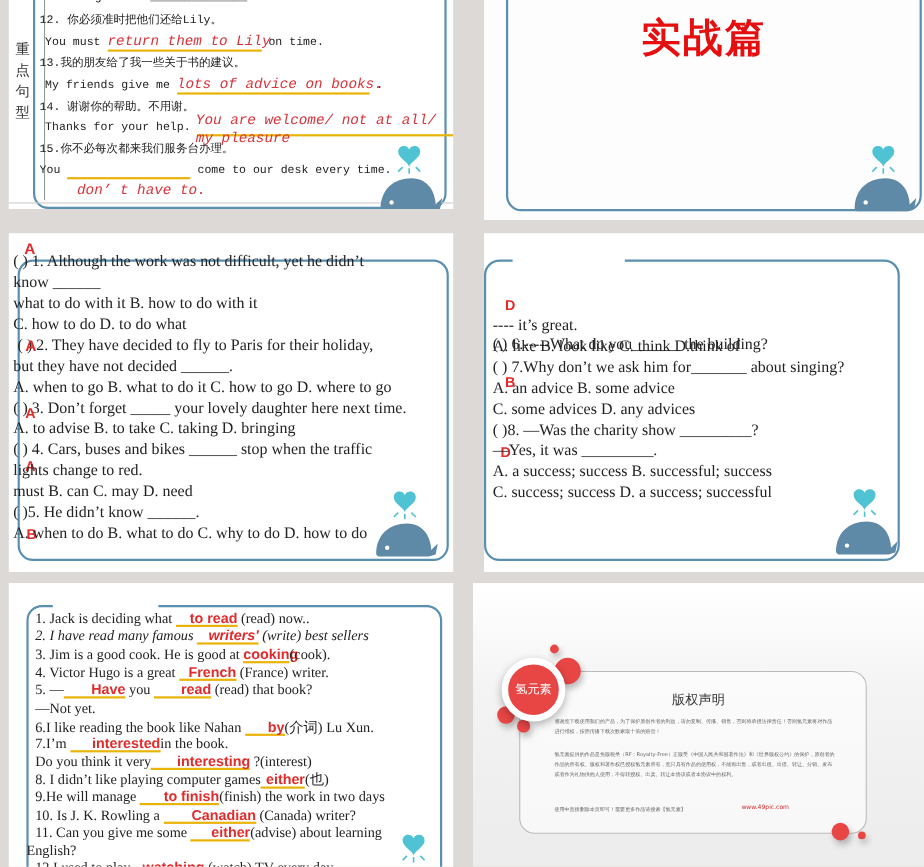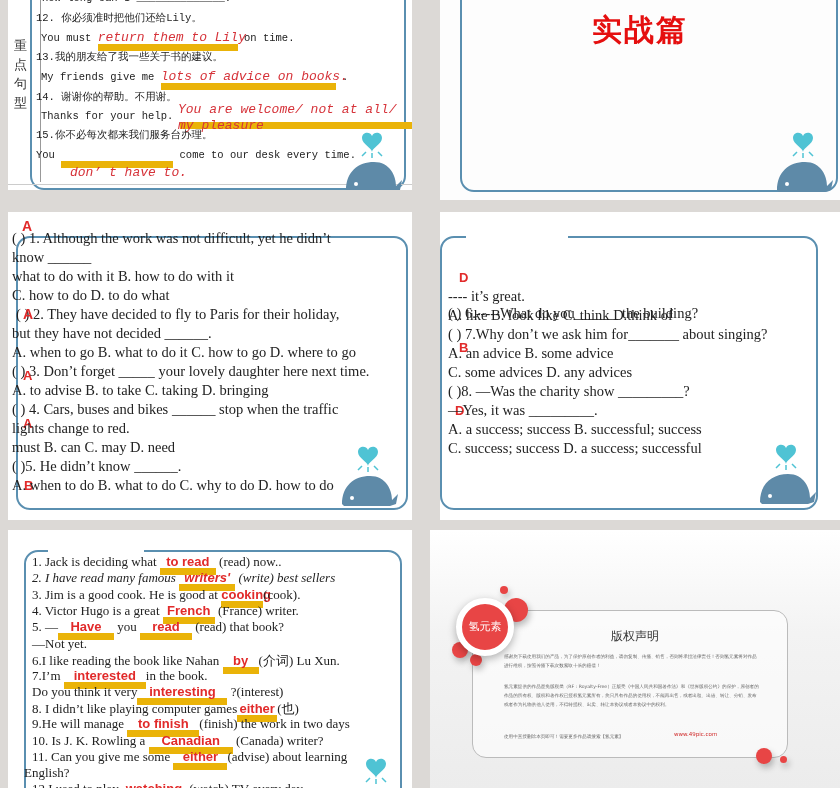--- a/index.html
+++ b/index.html
@@ -11,22 +11,22 @@
   #s4{left:440px;top:212px;width:400px;height:308px;}
   #s5{left:8px;top:530px;width:404px;height:258px;}
   #s6{left:430px;top:530px;width:410px;height:258px;background:linear-gradient(#fff,#f3f3f3 40%,#ececec);}
   .frame{position:absolute;border:2px solid #5a8fb0;border-radius:14px;box-sizing:border-box;}
   .whale{position:absolute;width:64px;height:70px;}
   .line{position:absolute;white-space:nowrap;color:#222;}
   .mono{font-family:"Liberation Mono","DejaVu Sans Mono",monospace;font-size:10.5px;}
   .serif{font-size:14.5px;}
   .ans{color:#e12a2a;font-family:"Liberation Sans","DejaVu Sans",sans-serif;font-weight:bold;}
   .ansi{color:#d6333a;font-family:"Liberation Mono","DejaVu Sans Mono",monospace;font-style:italic;font-size:13px;}
-  .ul{display:inline-block;border-bottom:7px solid #eab308;text-align:center;line-height:1;}
-  .title-big{position:absolute;left:0;right:0;top:10px;text-align:center;color:#e50f0f;font-family:Liberation Mono, monospace;font-weight:bold;font-size:30px;letter-spacing:2px;}
+  .ul{display:inline-block;border-bottom:2px solid #eab308;text-align:right;line-height:1;}
+  .title-big{position:absolute;left:0;right:0;top:10px;text-align:center;color:#e50f0f;font-family:Liberation Mono, monospace;font-weight:bold;font-size:36px;letter-spacing:2px;}
   .vtext{position:absolute;left:6px;top:36px;width:14px;font-size:13px;line-height:19px;color:#333;font-family:"DejaVu Serif",serif;}
   .card{position:absolute;left:42px;top:80px;width:314px;height:146px;border:1px solid #bbb;border-radius:14px;background:rgba(255,255,255,.6);}
   .circ{position:absolute;border-radius:50%;background:#e84545;box-shadow:2px 4px 6px rgba(0,0,0,.25);}
   .logo{position:absolute;left:26px;top:68px;width:46px;height:46px;border-radius:50%;background:#e84545;border:6px solid #fff;box-shadow:0 3px 8px rgba(0,0,0,.3);color:#fff;font-family:"DejaVu Sans",sans-serif;font-size:11px;text-align:center;line-height:46px;}
   .ctitle{position:absolute;top:98px;left:0;right:0;text-align:center;font-family:"DejaVu Sans",sans-serif;font-size:12px;color:#333;}
   .cpara{position:absolute;left:74px;width:256px;font-family:"DejaVu Sans",sans-serif;font-size:4.6px;line-height:9px;color:#666;}
 </style>
 </head>
 <body>
 

